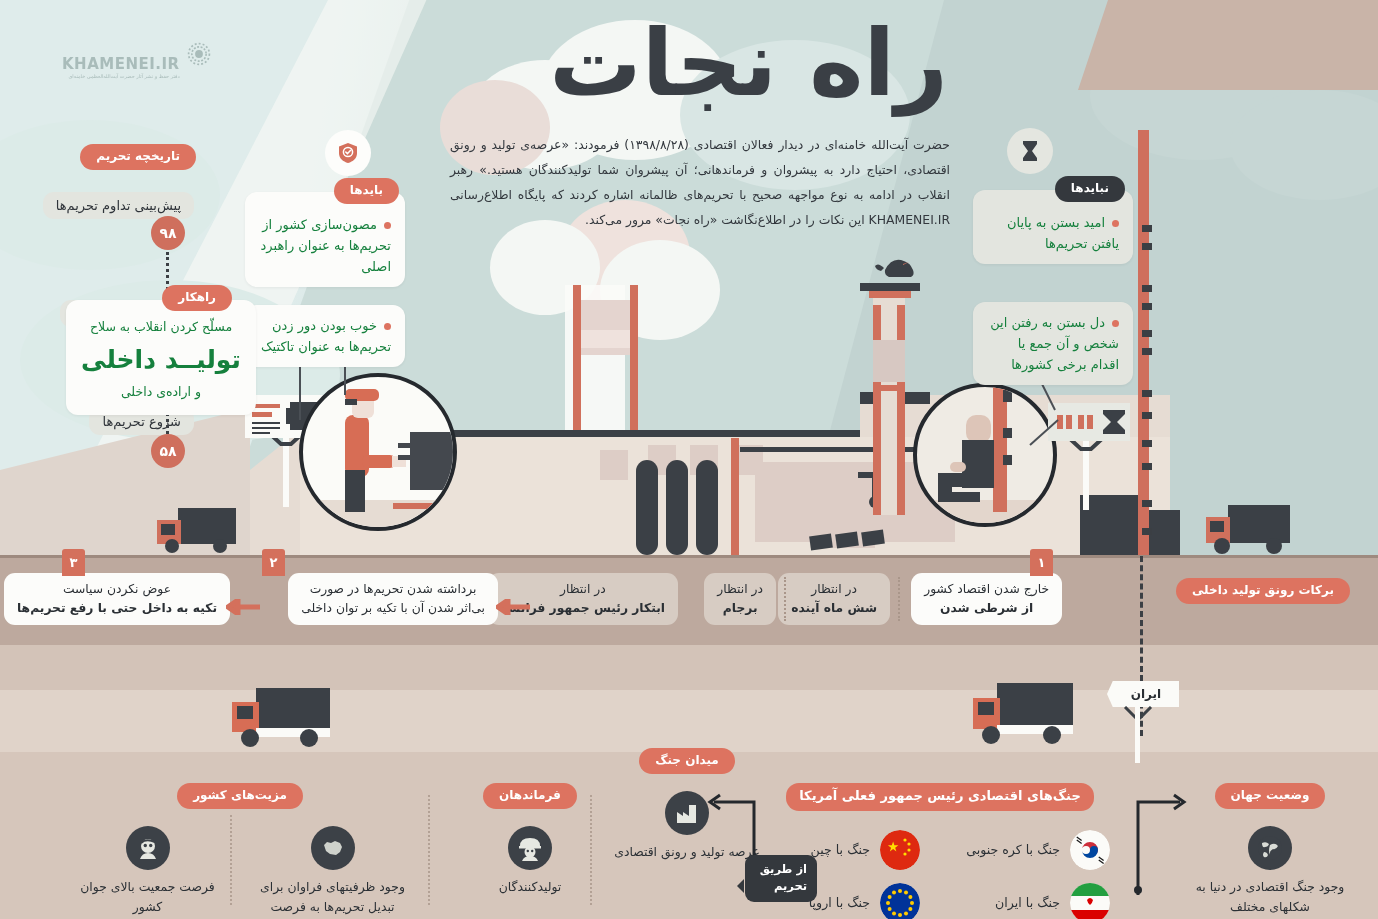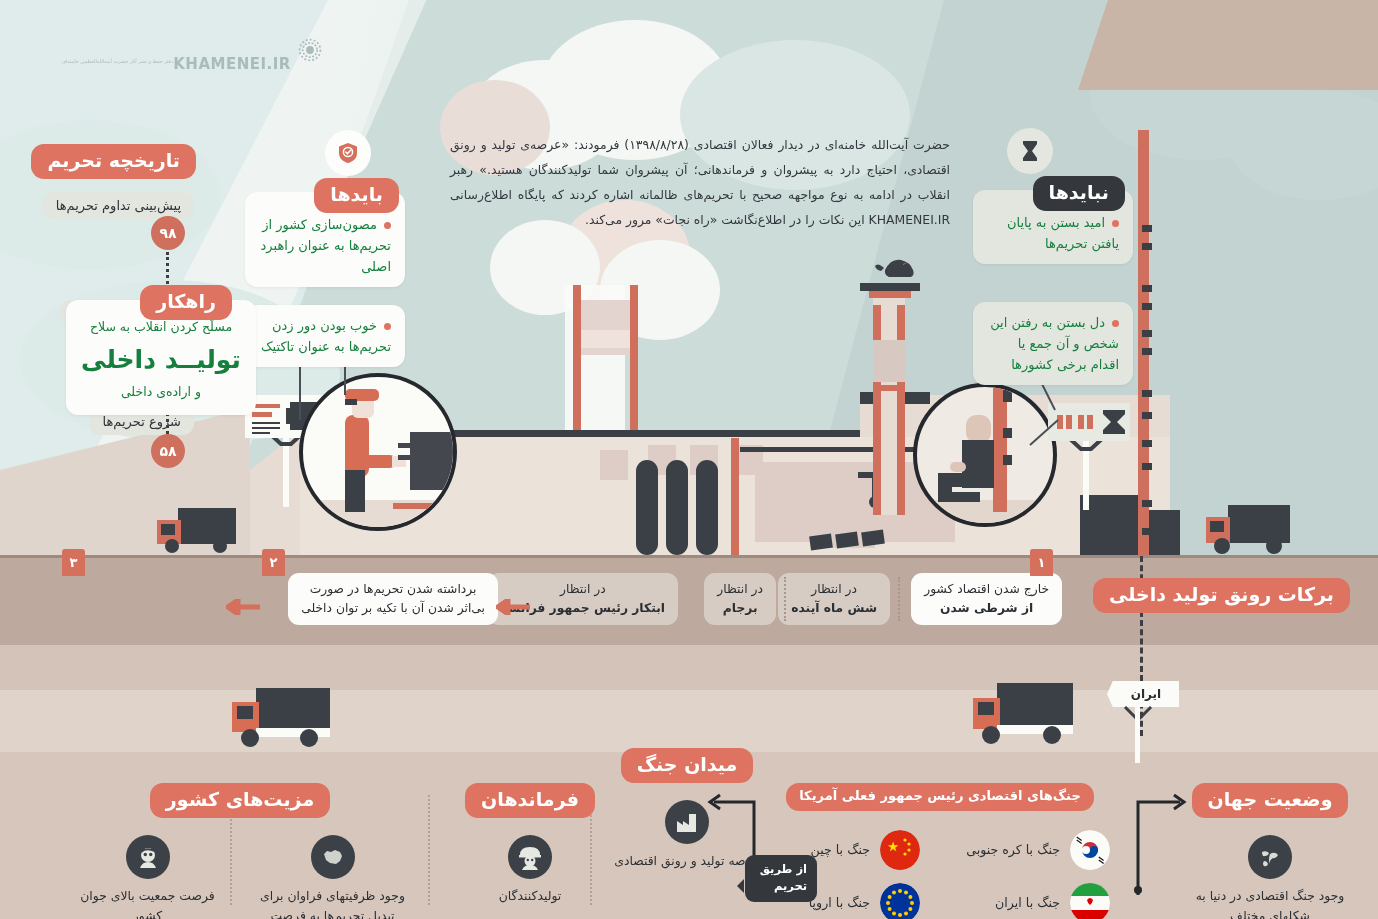--- a/index.html
+++ b/index.html
@@ -44,31 +44,31 @@
   }
   .intro{
     position:absolute; right:428px; top:132px; width:500px;
     font-size:12.4px; line-height:2.02; color:#33383e;
     text-align:justify; z-index:9;
   }
 
   
   .logo{ position:absolute; left:62px; top:28px; display:flex; align-items:center; gap:6px; z-index:10; }
   .logo-mark{ width:26px; height:26px; }
-  .logo-txt{ display:flex; flex-direction:row; line-height:1;margin-top:29px; }
+  .logo-txt{ display:flex; flex-direction:column; line-height:1;margin-top:29px; }
   .logo-main{ font-size:15px; font-weight:700; color:#a9bcba; letter-spacing:.5px; }
   .logo-sub{ font-size:5px; color:#a9bcba; margin-top:2px; }
 
   
   .ill{ position:absolute; left:0; top:0; width:1378px; height:555px; }
 
   
   .badge{
     display:inline-block; background:#dd7360; color:#fff;
-    font-size:19px; font-weight:700; padding:5px 16px 7px;
+    font-size:12px; font-weight:700; padding:5px 16px 7px;
     border-radius:13px; white-space:nowrap; line-height:1.2;
   }
   .badge.dark{ background:#34383d; }
   .card{
     background:#fcfcfa; border-radius:12px; padding:10px 14px;
     font-size:13px; line-height:1.62; color:#15803d;
     box-shadow:0 1px 3px rgba(0,0,0,.06);
   }
   .card.grey{ background:#e3e5df; }
   .bullet::before{
@@ -349,20 +349,21 @@
         <circle cx="20" cy="20" r="11" fill="none" stroke="#a9bcba" stroke-width="2.5" stroke-dasharray="3 2.4"></circle>
         <circle cx="20" cy="20" r="16" fill="none" stroke="#a9bcba" stroke-width="2.6" stroke-dasharray="3 3.2"></circle>
       </g>
     </svg>
     <div class="logo-txt">
       <div class="logo-main">KHAMENEI.IR</div>
       <div class="logo-sub">دفتر حفظ و نشر آثار حضرت آیت‌الله‌العظمی خامنه‌ای</div>
     </div>
   </div>
 
+  <div class="title">راه نجات</div>
   <div class="intro">حضرت آیت‌الله خامنه‌ای در دیدار فعالان اقتصادی (۱۳۹۸/۸/۲۸) فرمودند: «عرصه‌ی تولید و رونق اقتصادی، احتیاج دارد به پیشروان و فرماندهانی؛ آن پیشروان شما تولیدکنندگان هستید.» رهبر انقلاب در ادامه به نوع مواجهه صحیح با تحریم‌های ظالمانه اشاره کردند که پایگاه اطلاع‌رسانی KHAMENEI.IR این نکات را در اطلاع‌نگاشت «راه نجات» مرور می‌کند.</div>
 
   <div class="icon-circle" style="left:325px;top:130px;">
     <svg width="24" height="24" viewBox="0 0 24 24">
       <path d="M12 2 L21 5.4 V12 c0 5.4-4 8.6-9 10 -5-1.4-9-4.6-9-10 V5.4 Z" fill="#d4705c"></path>
       <circle cx="12" cy="11" r="4.6" fill="none" stroke="#fff" stroke-width="1.5"></circle>
       <path d="M9.8 11 l1.6 1.7 l3.2 -3.4" stroke="#fff" stroke-width="1.6" fill="none" stroke-linecap="round"></path>
     </svg>
   </div>
 
@@ -460,20 +461,24 @@
       <div>
         <span>بی‌اثر شدن آن با تکیه بر توان داخلی</span>
       </div>
     </div>
 
     <svg class="step-arrow" style="right:1118px;" width="34" height="16" viewBox="0 0 34 16">
       <path d="M34 8 L12 8 M12 1 L2 8 L12 15 Z" stroke="#d4705c" stroke-width="5" fill="#d4705c"></path>
     </svg>
 
     <div class="step-num" style="right:1293px;top:-6px;">۳</div>
+    <div class="step-card" style="right:1148px;">
+      <div>عوض نکردن سیاست</div>
+      <div style="font-weight:700;">تکیه به داخل حتی با رفع تحریم‌ها</div>
+    </div>
 
     <div class="badge band-badge">برکات رونق تولید داخلی</div>
   </div>
 
   <div class="ground"></div>
   <div class="ground-layer2"></div>
   <div class="ground-layer3"></div>
 
   <svg style="position:absolute;left:214px;top:680px;z-index:6;" width="130" height="70" viewBox="0 0 130 70">
     <rect x="42" y="8" width="74" height="44" fill="#3b4046"></rect>

